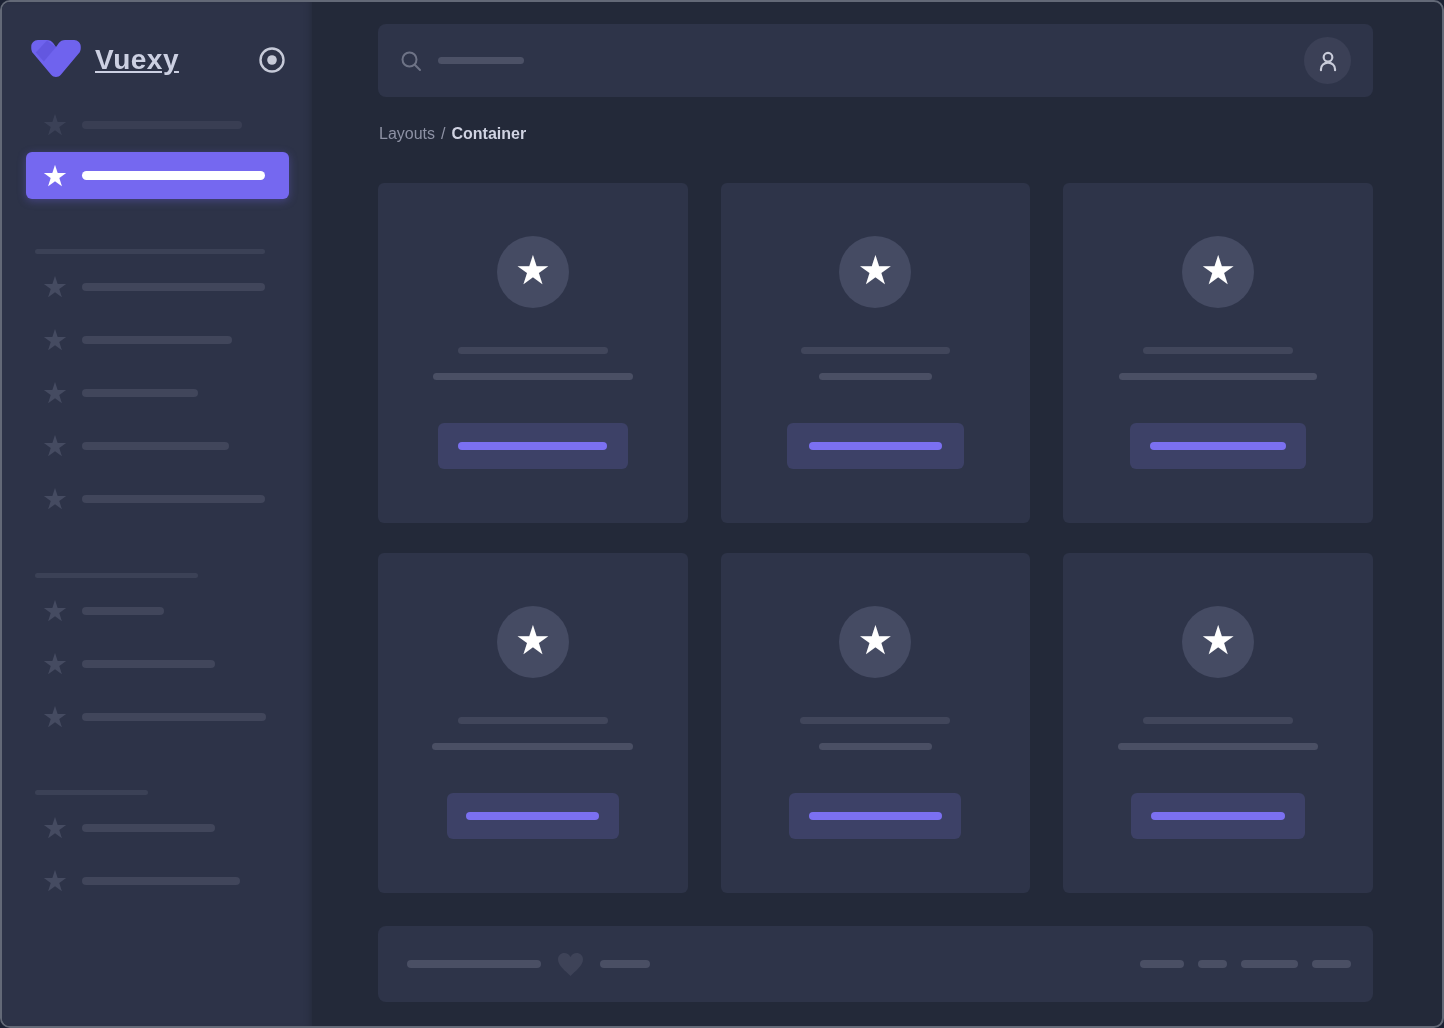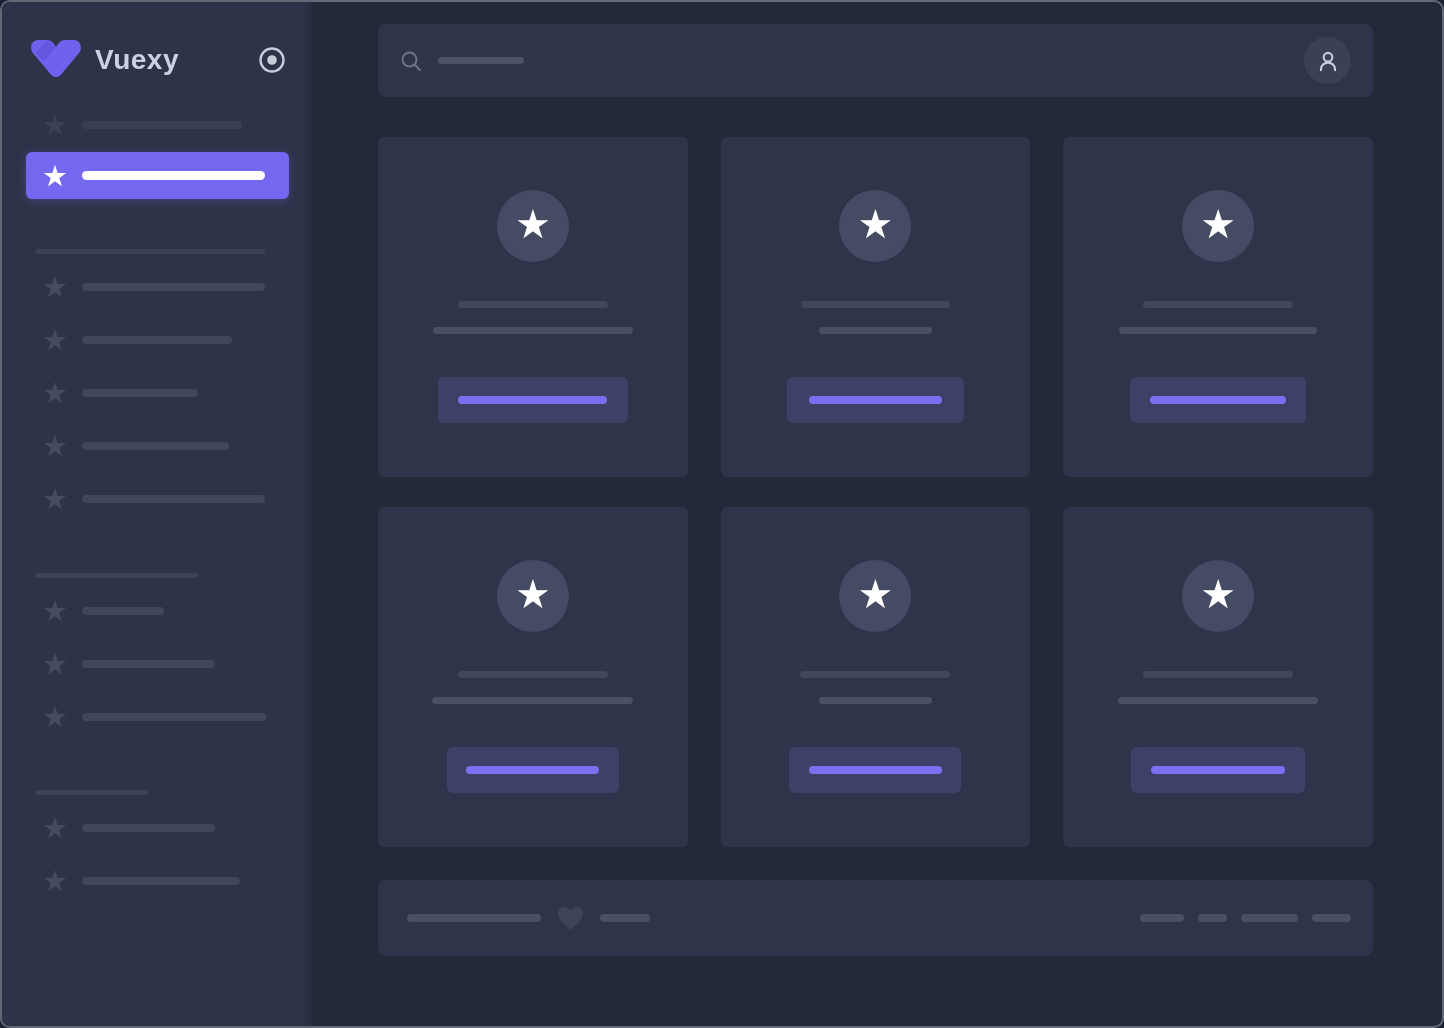--- a/index.html
+++ b/index.html
@@ -18,21 +18,21 @@
   
   .sidebar{
     width:310px; flex-shrink:0; background:#2d3348;
     padding-top:32px; position:relative;
     box-shadow:inset -6px 0 8px -6px rgba(0,0,0,.25);
   }
   .logo-row{ display:flex; align-items:center; height:52px; padding:0 26px 0 29px; }
   .logo-mark{ width:50px; height:40px; flex-shrink:0; }
   .logo-text{
     margin-left:14px; font-size:28px; font-weight:700;
-    color:#ccd0e2; letter-spacing:.5px;
+    color:#ccd0e2; letter-spacing:.5px;text-decoration:underline;
   }
   .pin-toggle{ margin-left:auto; width:28px; height:28px; cursor:pointer; }
 
   .nav{ margin-top:25px; }
   .nav-item{ display:flex; align-items:center; height:28px; margin-bottom:25px; padding-left:40px; }
   .nav-item .star{
     width:24px; text-align:center; font-size:29px; line-height:28px;
     color:#454b61; flex-shrink:0;
   }
   .nav-item .bar{ height:8px; border-radius:4px; background:#41465b; margin-left:16px; }
@@ -196,20 +196,23 @@
         <span class="ph search-ph" style="width:86px"></span>
       </div>
       <div class="avatar">
         <svg width="26" height="26" viewBox="0 0 24 24">
           <circle cx="12" cy="8.5" r="4" fill="none" stroke="#c9ccda" stroke-width="2"></circle>
           <path d="M5.5 20.5 v-1 a6.5 6 0 0 1 13 0 v1" fill="none" stroke="#c9ccda" stroke-width="2" stroke-linecap="round"></path>
         </svg>
       </div>
     </header>
 
+    <div class="breadcrumb">
+      <span>Layouts</span><span class="crumb-sep">/</span><span class="crumb-current">Container</span>
+    </div>
 
     <section class="grid">
 
       <div class="card">
         <div class="card-circle">
           <span class="card-star">★</span>
         </div>
         <div class="sk sk1" style="width:150px"></div>
         <div class="sk sk2" style="width:200px"></div>
         <button class="card-btn" style="width:190px">

